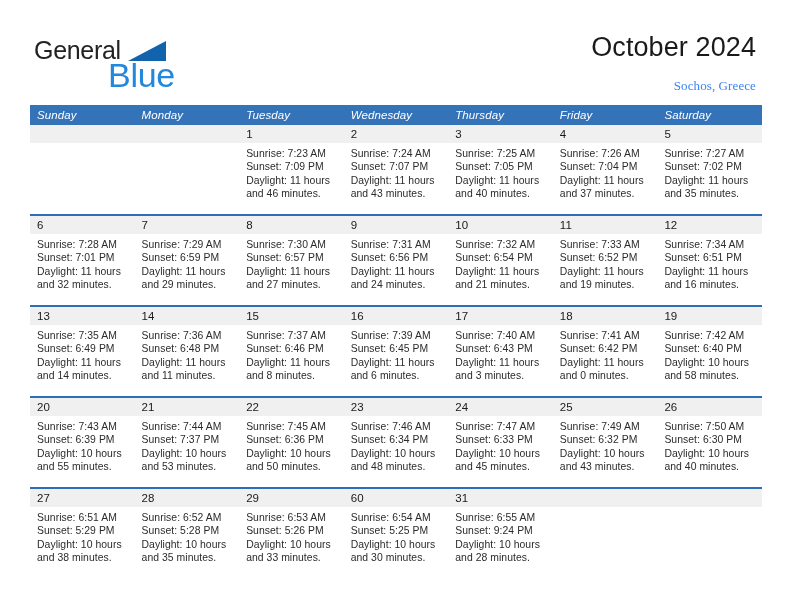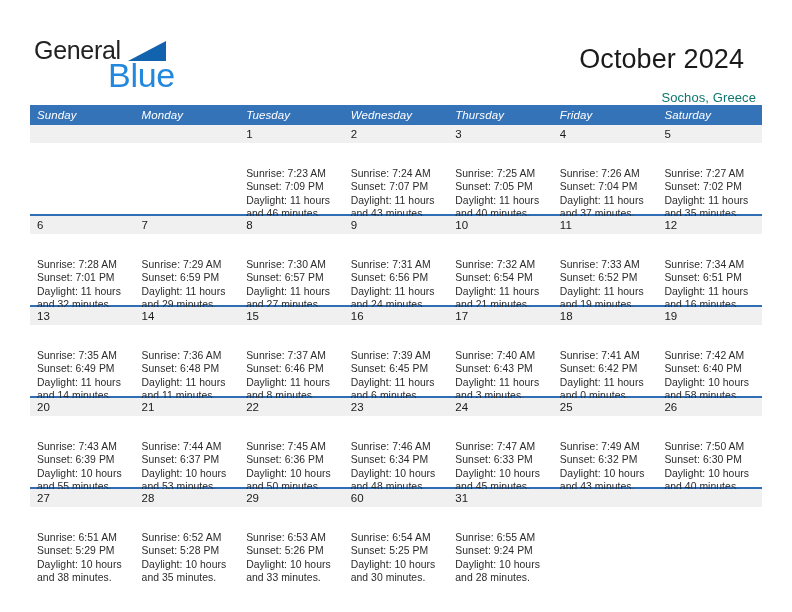--- a/index.html
+++ b/index.html
@@ -74,29 +74,30 @@
     position: absolute;
     right: 36px;
     top: 30px;
     text-align: right;
   }
   .cal-title {
     font-size: 27px;
     line-height: 34px;
     color: #1a1a1a;
     font-weight: normal;
-    margin: 12px;
+    margin: 0;
     letter-spacing: 0.1px;
   }
   .cal-subtitle {
     font-size: 13px;
     line-height: 20px;
-    color: #0f766e;
-    margin-top: 3px;
+    color: #3b82f6;
+    margin-top: 12px;
     letter-spacing: 0.1px;
+    font-family: Liberation Serif, serif;
   }
 
   
   .calendar {
     position: absolute;
     left: 30px;
     top: 105px;
     width: 732px;
     border-collapse: collapse;
     table-layout: fixed;
@@ -145,21 +146,20 @@
     box-sizing: border-box;
     letter-spacing: 0.1px;
   }
 
   .details {
     padding: 4px 6px 0 7px;
     font-size: 10.4px;
     line-height: 13.4px;
     color: #2b2b2b;
     letter-spacing: 0.05px;
-    margin-top: 20px;
   }
   .details div {
     white-space: nowrap;
   }
 
   .empty .daynum-band {
     background: #f0f0f0;
   }
 </style>
 </head>
@@ -430,21 +430,21 @@
                 <div>Daylight: 10 hours</div>
                 <div>and 55 minutes.</div>
               </div>
             </div>
           </td>
           <td>
             <div class="cell-inner">
               <div class="daynum-band">21</div>
               <div class="details">
                 <div>Sunrise: 7:44 AM</div>
-                <div>Sunset: 6:37 PM</div>
+                <div>Sunset: 7:37 PM</div>
                 <div>Daylight: 10 hours</div>
                 <div>and 53 minutes.</div>
               </div>
             </div>
           </td>
           <td>
             <div class="cell-inner">
               <div class="daynum-band">22</div>
               <div class="details">
                 <div>Sunrise: 7:45 AM</div>

